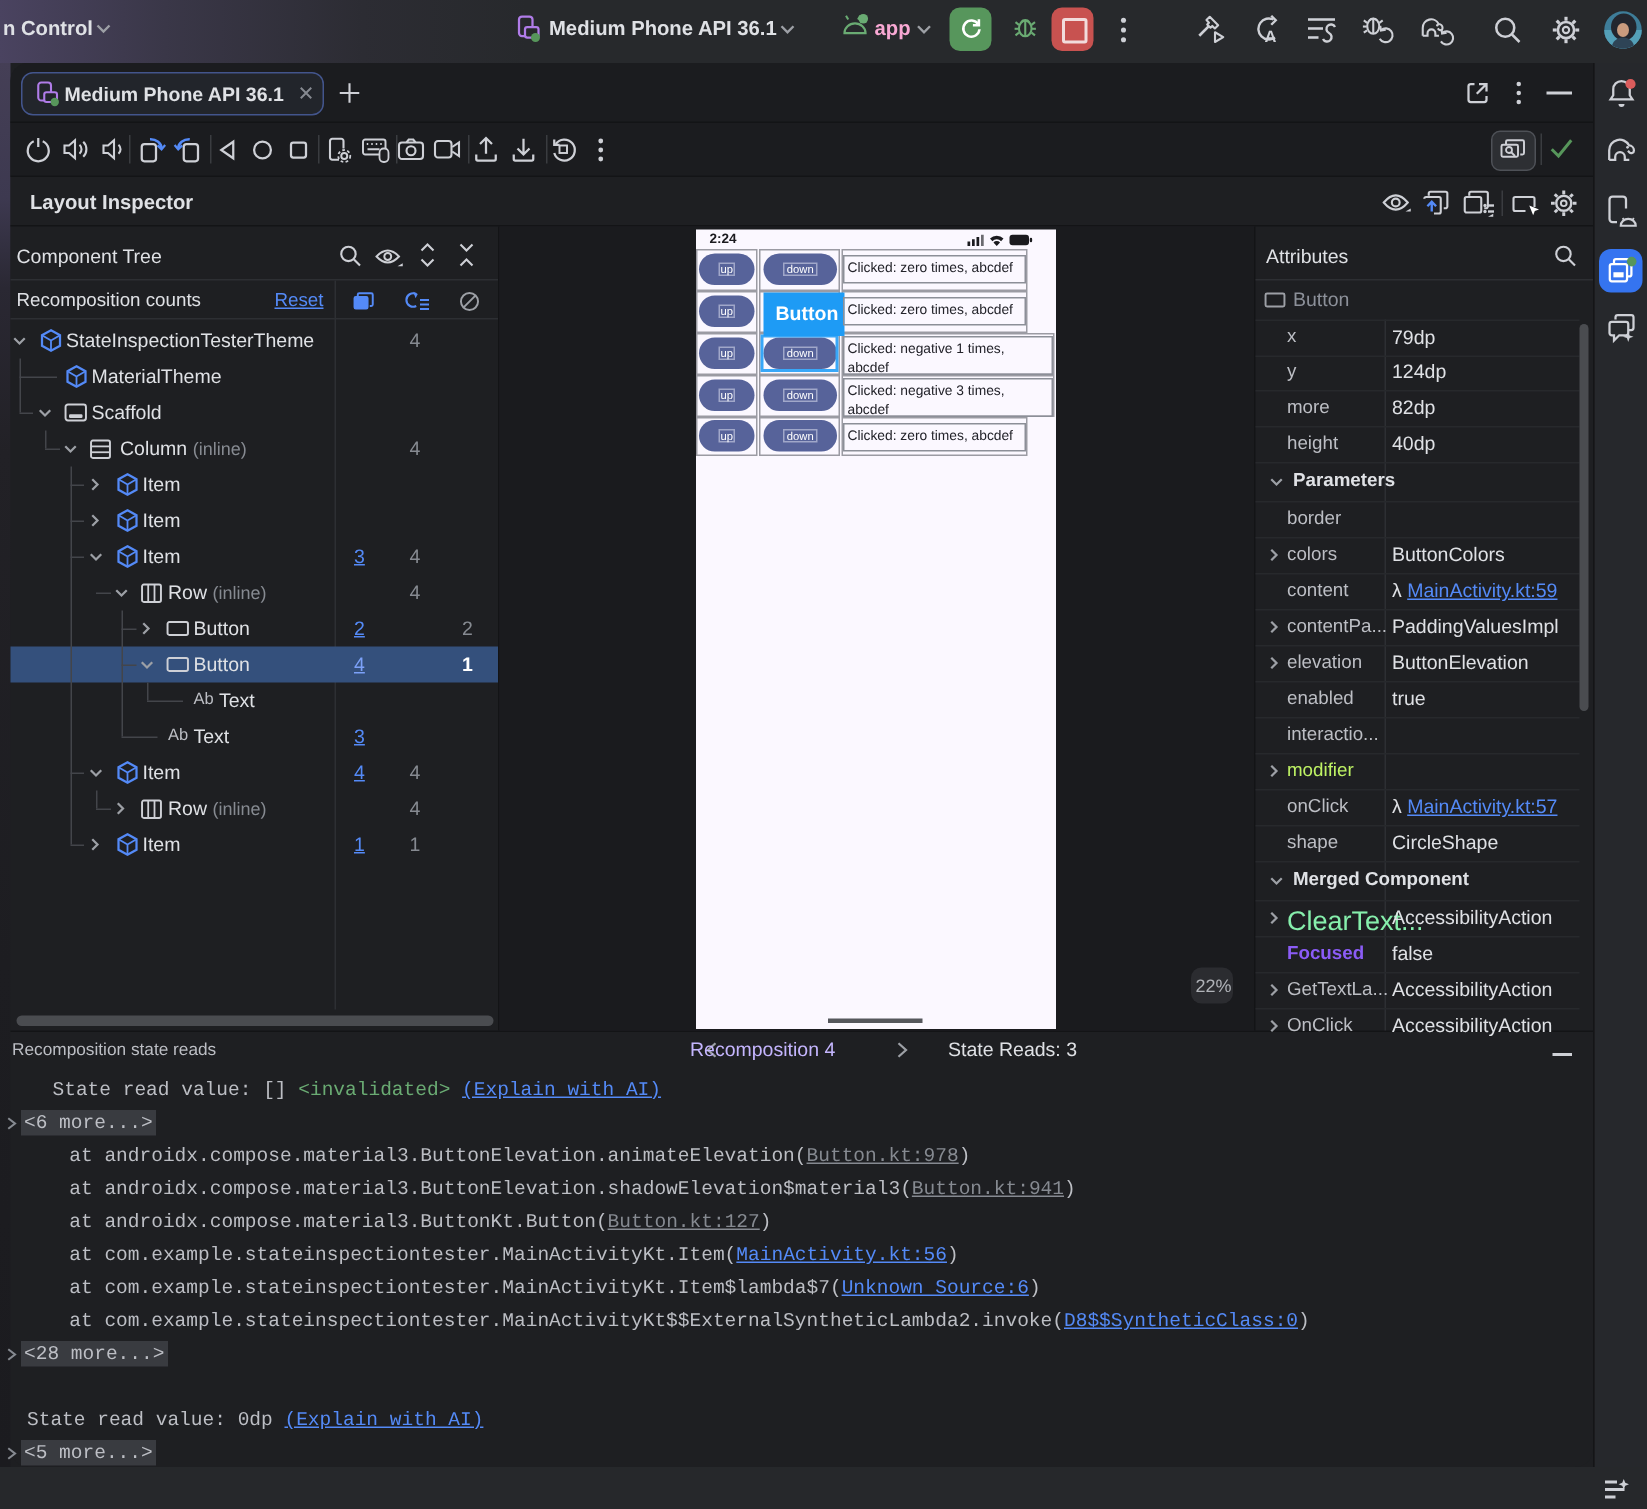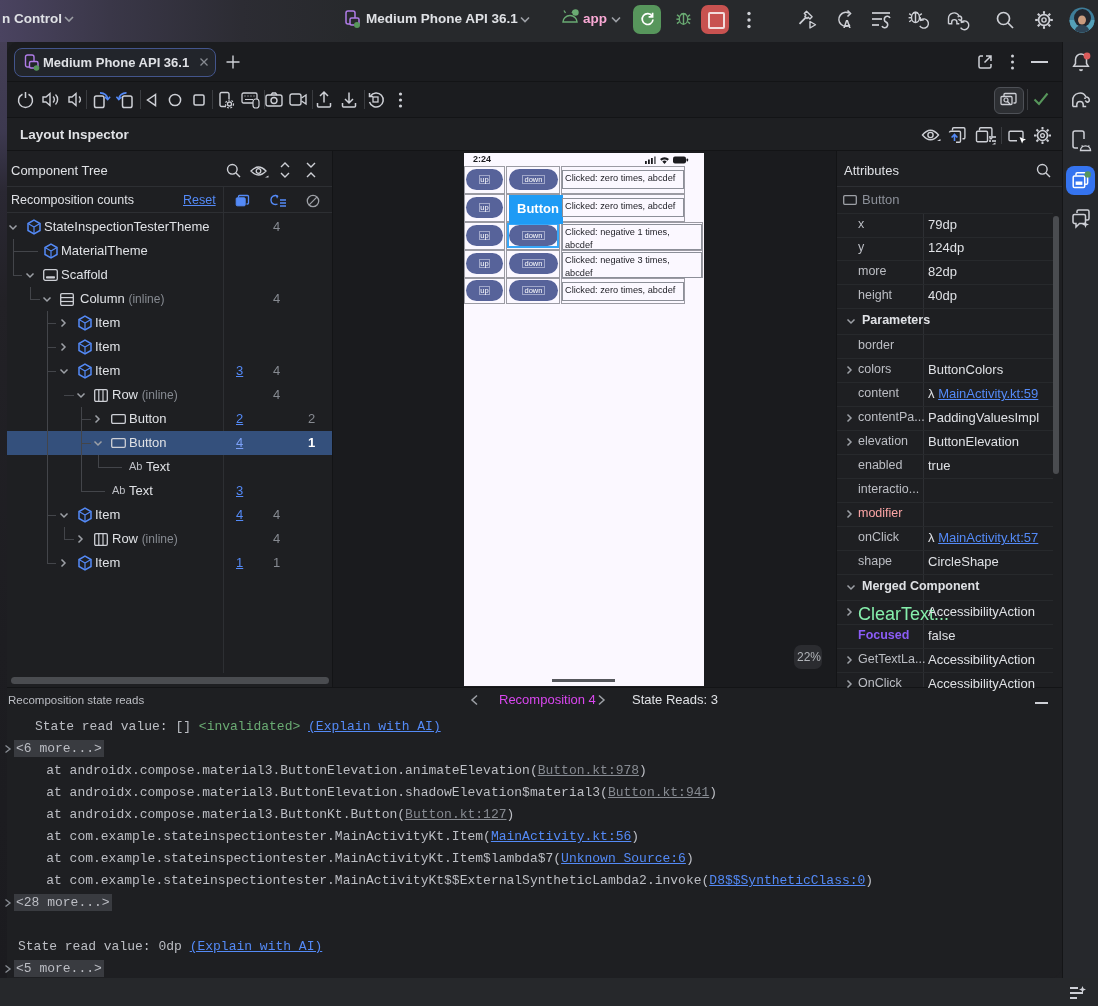--- a/index.html
+++ b/index.html
@@ -511,21 +511,21 @@
       <path d="M1.5 1.5 l3.5 3.5 -3.5 3.5" stroke="#9da0a6" stroke-width="1.5" fill="none"></path>
     </svg>
 <div class="t" style="left:858px;top:434px;font-size:12.5px;color:#bcbec4;">elevation</div>
 <div class="t" style="left:928px;top:434px;font-size:13px;color:#dfe1e5;">ButtonElevation</div>
 <div class="t" style="left:858px;top:458px;font-size:12.5px;color:#bcbec4;">enabled</div>
 <div class="t" style="left:928px;top:458px;font-size:13px;color:#dfe1e5;">true</div>
 <div class="t" style="left:858px;top:482px;font-size:12.5px;color:#bcbec4;">interactio...</div>
 <svg style="left:846px;top:509px;" width="7" height="10" viewBox="0 0 7 10">
       <path d="M1.5 1.5 l3.5 3.5 -3.5 3.5" stroke="#9da0a6" stroke-width="1.5" fill="none"></path>
     </svg>
-<div class="t" style="left:858px;top:506px;font-size:12.5px;color:#fca5a5;">modifier</div>
+<div class="t" style="left:858px;top:506px;font-size:12.5px;color:#bef264;">modifier</div>
 <div class="t" style="left:858px;top:530px;font-size:12.5px;color:#bcbec4;">onClick</div>
 <div class="t" style="left:928px;top:530px;font-size:13px;color:#dfe1e5;">λ <span style="color:#548af7;text-decoration:underline;">MainActivity.kt:57</span></div>
 <div class="t" style="left:858px;top:554px;font-size:12.5px;color:#bcbec4;">shape</div>
 <div class="t" style="left:928px;top:554px;font-size:13px;color:#dfe1e5;">CircleShape</div>
 <svg style="left:846px;top:584px;" width="10" height="7" viewBox="0 0 10 7">
       <path d="M1.5 1.5 l3.5 3.5 3.5-3.5" stroke="#9da0a6" stroke-width="1.5" fill="none"></path>
     </svg>
 <div class="t" style="left:862px;top:579px;font-size:12.5px;font-weight:bold;color:#dfe1e5;">Merged Component</div>
 <svg style="left:846px;top:607px;" width="7" height="10" viewBox="0 0 7 10">
       <path d="M1.5 1.5 l3.5 3.5 -3.5 3.5" stroke="#9da0a6" stroke-width="1.5" fill="none"></path>
@@ -652,21 +652,21 @@
     </svg>
 <svg style="left:1071px;top:208px;" width="21" height="21" viewBox="0 0 21 21">
 <path d="M6 5 V3.5 A1.5 1.5 0 0 1 7.5 2 h9 A1.5 1.5 0 0 1 18 3.5 v7 a1.5 1.5 0 0 1 -1.5 1.5 H15" fill="none" stroke="#ced0d6" stroke-width="1.5"></path>
 <path d="M13 6.5 H3.5 A1.5 1.5 0 0 0 2 8 v6 a1.5 1.5 0 0 0 1.5 1.5 H5 V19 l3.5 -3.5 H13 a1.5 1.5 0 0 0 1.5 -1.5 V8 A1.5 1.5 0 0 0 13 6.5 z" fill="none" stroke="#ced0d6" stroke-width="1.5"></path>
 <path d="M14.5 13 l0.9 2.6 2.6 0.9 -2.6 0.9 -0.9 2.6 -0.9 -2.6 -2.6 -0.9 2.6 -0.9 z" fill="#ced0d6"></path>
     </svg>
 <div class="t" style="left:8px;top:694px;font-size:11.5px;color:#bcbec4;">Recomposition state reads</div>
 <svg style="left:470px;top:694px;" width="9" height="12" viewBox="0 0 9 12">
 <path d="M7 1.5 L2 6 l5 4.5" stroke="#9da0a6" stroke-width="1.5" fill="none"></path>
     </svg>
-<div class="t" style="left:499px;top:692px;font-size:13px;color:#d946ef;text-align:right;">Recomposition 4</div>
+<div class="t" style="left:460px;top:692px;font-size:13px;color:#c4b5fd;text-align:right;">Recomposition 4</div>
 <svg style="left:597px;top:694px;" width="9" height="12" viewBox="0 0 9 12">
 <path d="M2 1.5 L7 6 l-5 4.5" stroke="#9da0a6" stroke-width="1.5" fill="none"></path>
     </svg>
 <div class="t" style="left:632px;top:692px;font-size:13px;color:#dfe1e5;">State Reads: 3</div>
 <div class="a" style="left:1035px;top:702px;width:13px;height:2px;background:#ced0d6;"></div>
 <div class="t" style="left:18px;top:719px;font-family:'Liberation Mono',monospace;font-size:13px;color:#bcbec4;margin-left:17px;">State read value: [] <span style="color:#6aab73;">&lt;invalidated&gt;</span> <span style="color:#548af7;text-decoration:underline;">(Explain with AI)</span></div>
 <svg style="left:4px;top:744px;" width="8" height="10" viewBox="0 0 8 10">
       <path d="M1.5 1.5 L6 5 l-4.5 3.5" stroke="#868a91" stroke-width="1.4" fill="none"></path>
     </svg>
 <div class="t" style="left:14px;top:740px;font-family:'Liberation Mono',monospace;font-size:13px;color:#bcbec4;background:#393b40;padding:1px 2px;">&lt;6 more...&gt;</div>

